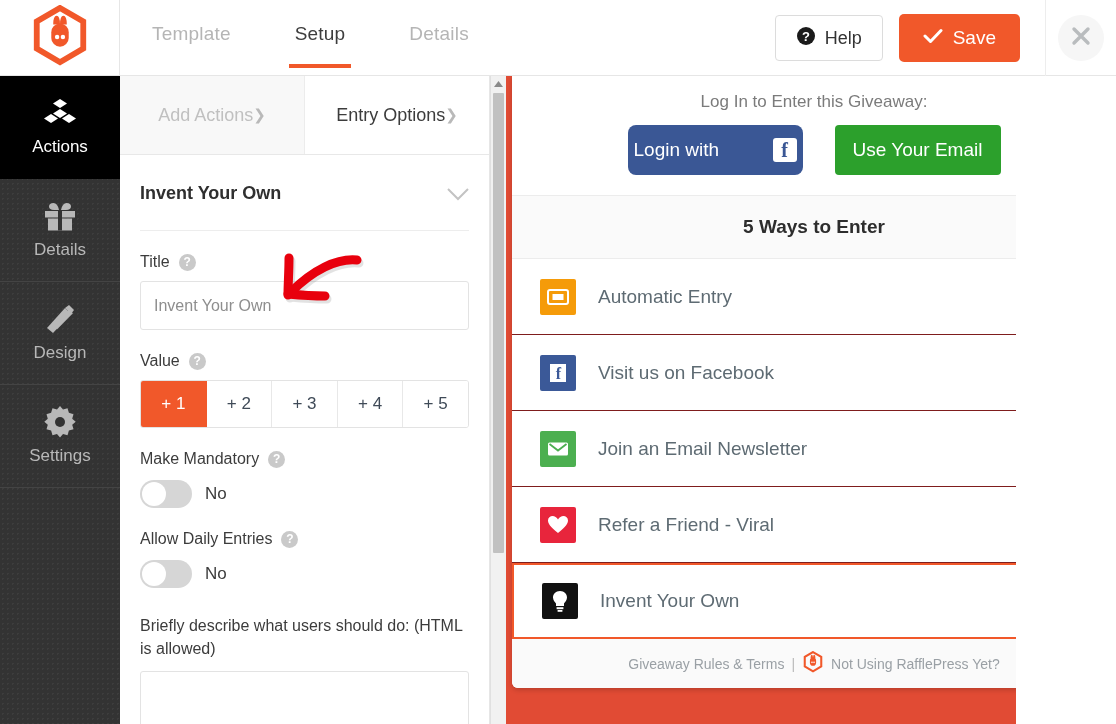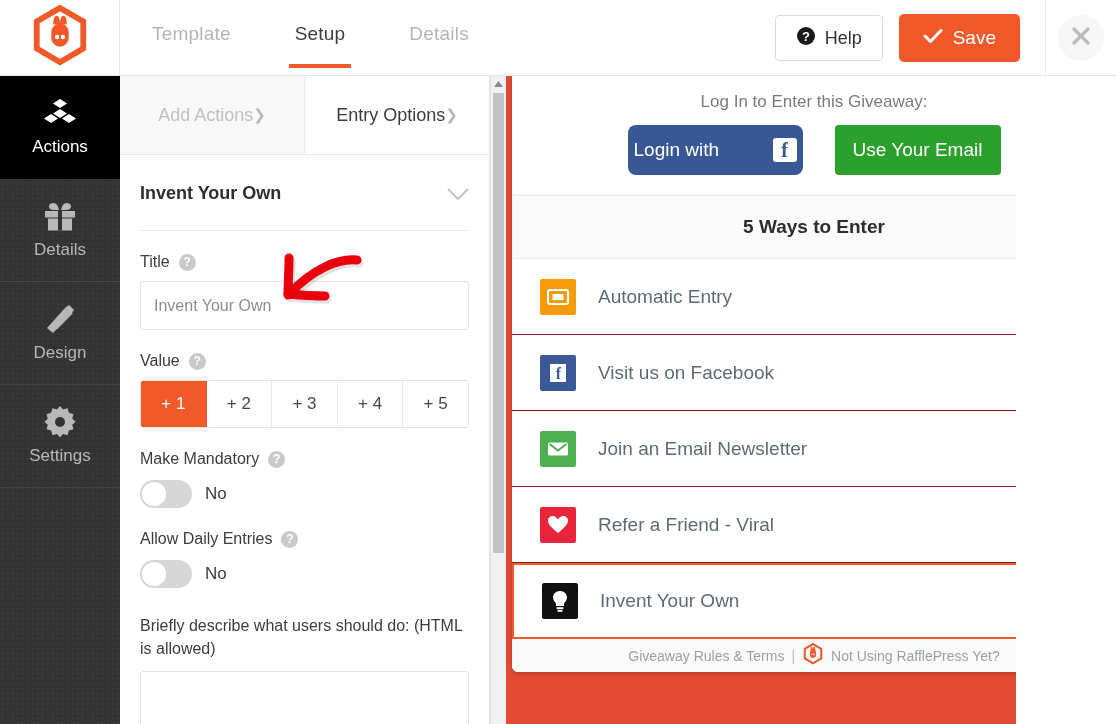--- a/index.html
+++ b/index.html
@@ -435,21 +435,21 @@
     border: 1px solid #ececec;
     border-radius: 3px;
     display: flex; align-items: center; justify-content: center;
     font-size: 15px;
     color: #9aa2a8;
     flex: none;
     box-sizing: border-box;
   }
   .widget-footer {
     background: #fafafa;
-    padding: 4px 0;
+    padding: 12px 0;
     text-align: center;
     font-size: 14px;
     color: #9aa0a5;
     display: flex;
     align-items: center;
     justify-content: center;
     gap: 7px;
   }
   .footer-link { color: #9aa0a5; cursor: pointer; }
   .footer-sep { color: #b9b9b9; }

